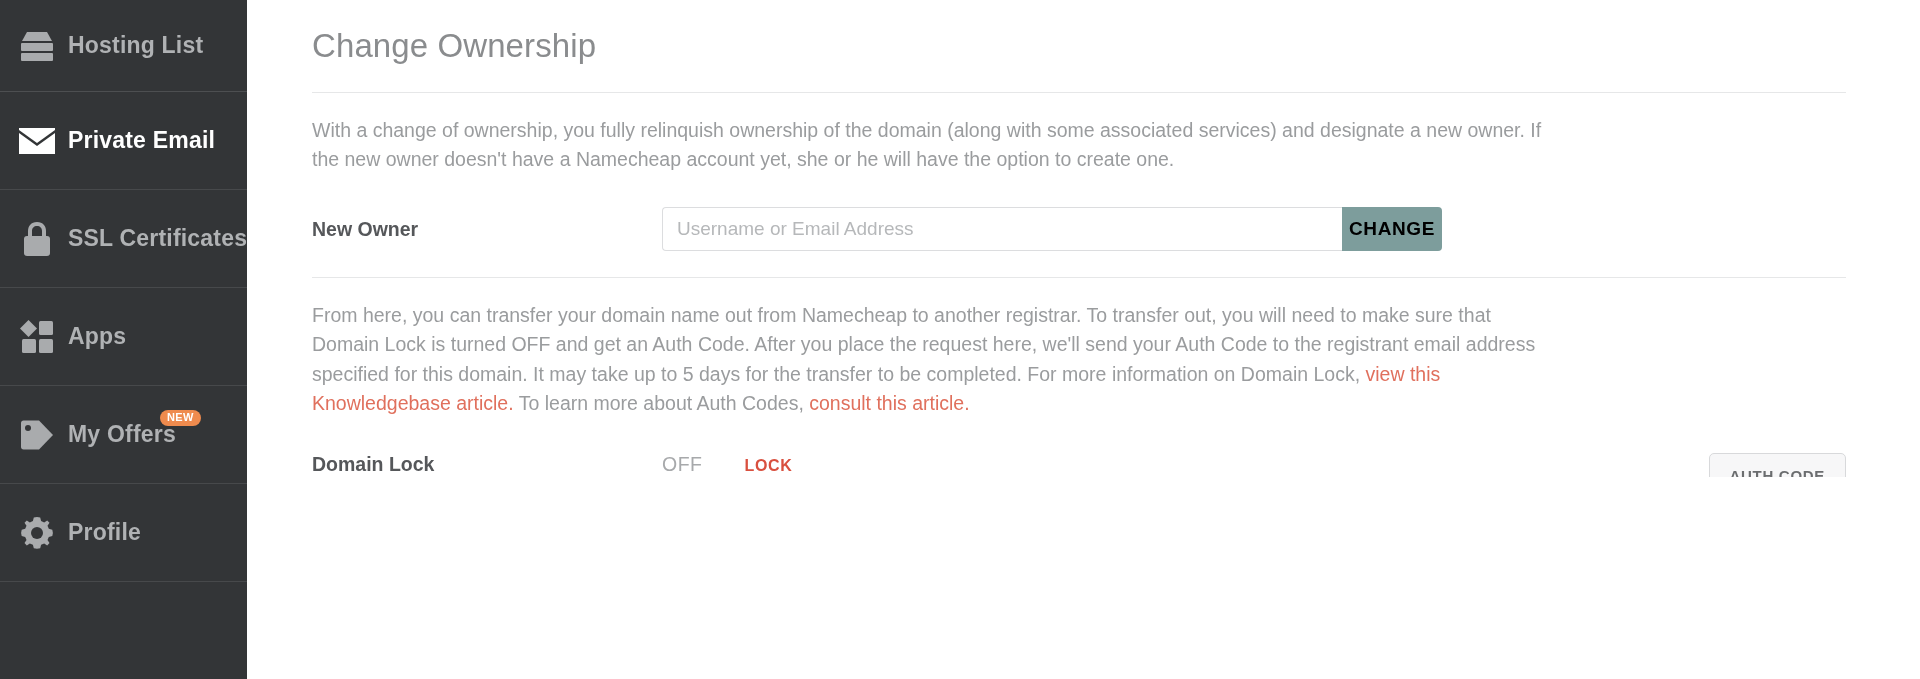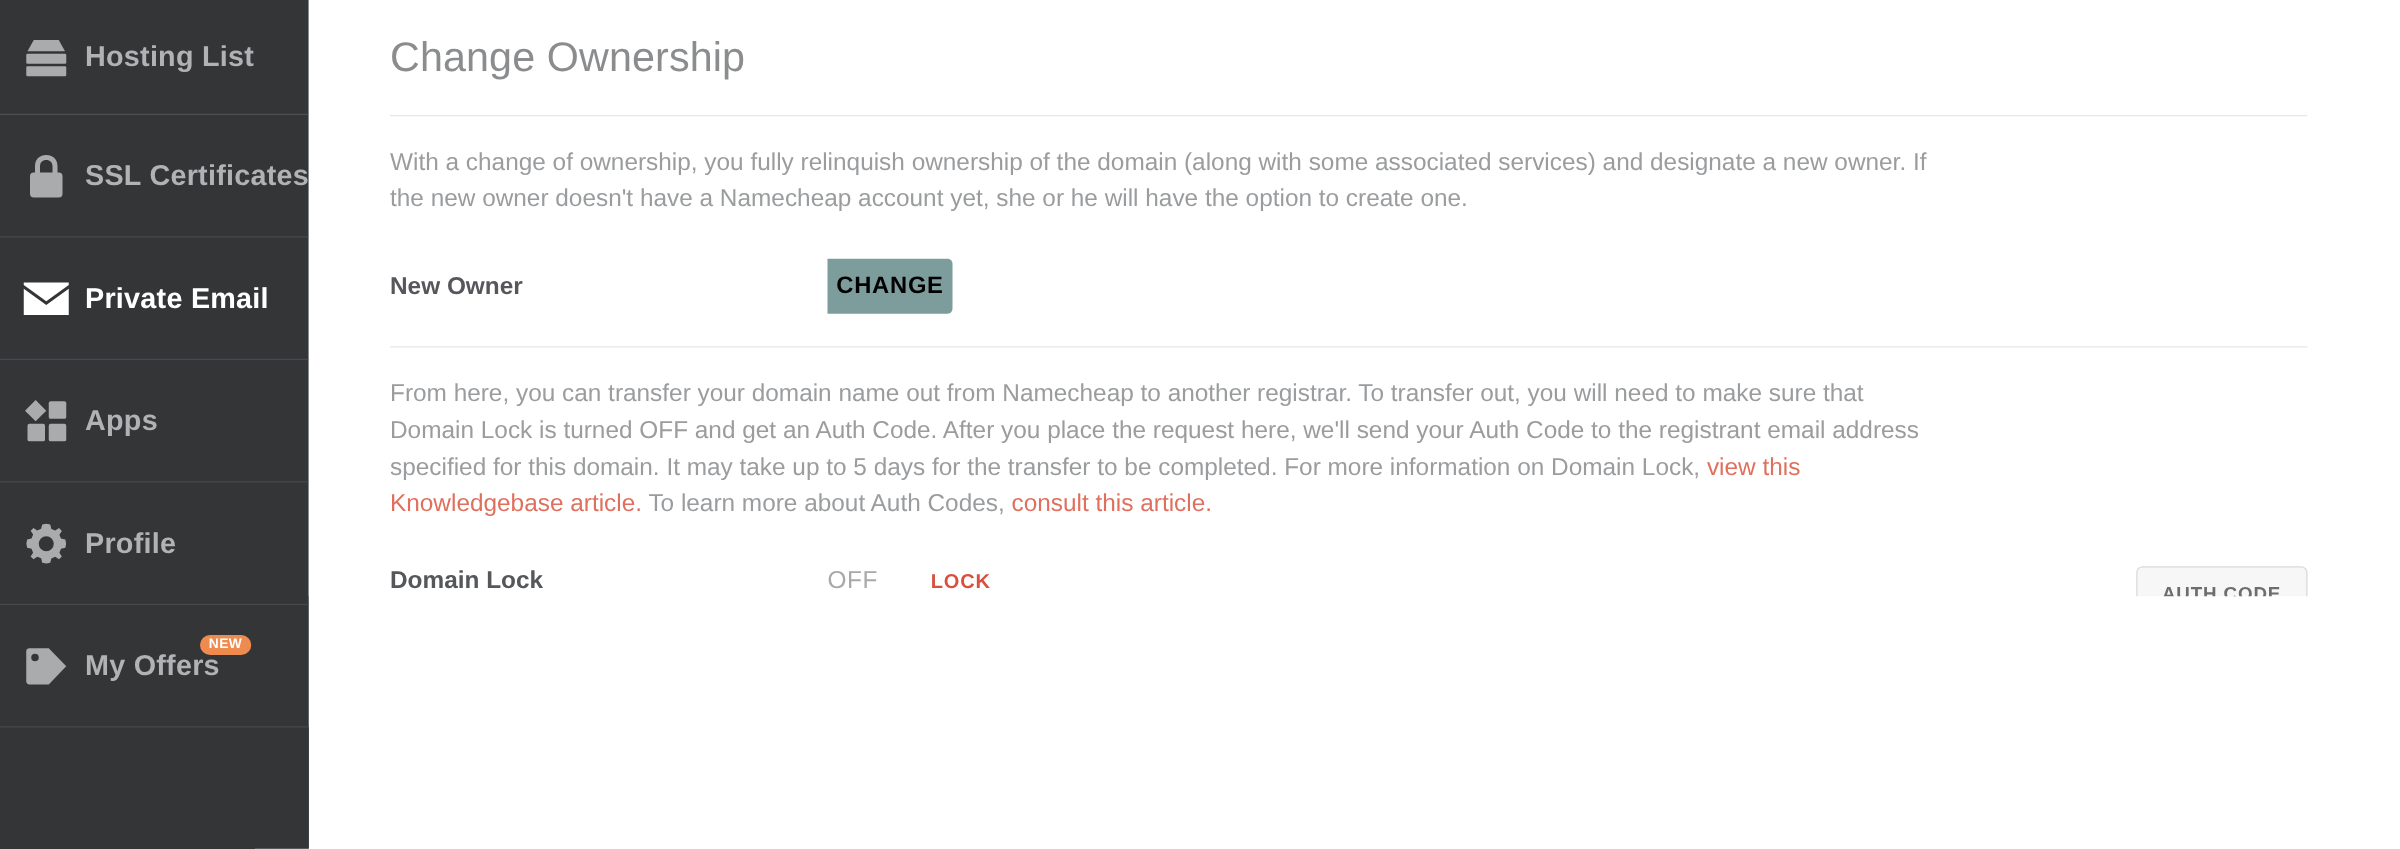--- a/index.html
+++ b/index.html
@@ -243,86 +243,87 @@
       <span class="nav-icon">
         <svg width="36" height="32" viewBox="0 0 36 32" fill="#a9abad">
           <path d="M8 2 L28 2 L33 11 L3 11 Z"></path>
           <rect x="2" y="13" width="32" height="8" rx="1"></rect>
           <rect x="2" y="23" width="32" height="8" rx="1"></rect>
         </svg>
       </span>
       <span class="nav-label">Hosting List</span>
     </div>
 
+    <div class="nav-item tall active">
+      <span class="nav-icon">
+        <svg width="38" height="28" viewBox="0 0 38 28" fill="#ffffff">
+          <path d="M1 3 L19 16 L37 3 L37 1 L1 1 Z"></path>
+          <path d="M1 6 L1 27 L37 27 L37 6 L19 19 Z"></path>
+        </svg>
+      </span>
+      <span class="nav-label">Private Email</span>
+    </div>
+
     <div class="nav-item tall">
       <span class="nav-icon">
         <svg width="30" height="36" viewBox="0 0 30 36" fill="#a9abad">
           <path d="M15 1 C9 1 6 5 6 10 L6 16 L10 16 L10 10 C10 7 12 5 15 5 C18 5 20 7 20 10 L20 16 L24 16 L24 10 C24 5 21 1 15 1 Z"></path>
           <rect x="2" y="15" width="26" height="20" rx="3"></rect>
         </svg>
       </span>
       <span class="nav-label">SSL Certificates</span>
-    </div>
-
-    <div class="nav-item tall active">
-      <span class="nav-icon">
-        <svg width="38" height="28" viewBox="0 0 38 28" fill="#ffffff">
-          <path d="M1 3 L19 16 L37 3 L37 1 L1 1 Z"></path>
-          <path d="M1 6 L1 27 L37 27 L37 6 L19 19 Z"></path>
-        </svg>
-      </span>
-      <span class="nav-label">Private Email</span>
     </div>
 
     <div class="nav-item tall">
       <span class="nav-icon">
         <svg width="34" height="34" viewBox="0 0 34 34" fill="#a9abad">
           <path d="M8.5 0 L17 8.5 L8.5 17 L0 8.5 Z"></path>
           <rect x="19" y="1" width="14" height="14" rx="1.5"></rect>
           <rect x="2" y="19" width="14" height="14" rx="1.5"></rect>
           <rect x="19" y="19" width="14" height="14" rx="1.5"></rect>
         </svg>
       </span>
       <span class="nav-label">Apps</span>
     </div>
 
     <div class="nav-item tall">
       <span class="nav-icon">
+        <svg width="36" height="32" viewBox="0 0 36 32" fill="#a9abad">
+          <path d="M2 4 C2 2.5 3 1.5 4.5 1.5 L20 1.5 L34 16 L20 30.5 L4.5 30.5 C3 30.5 2 29.5 2 28 Z"></path>
+          <circle cx="9" cy="9" r="3" fill="#333537"></circle>
+        </svg>
+      </span>
+      <span class="badge-new">NEW</span>
+      <span class="nav-label">My Offers</span>
+    </div>
+
+    <div class="nav-item tall">
+      <span class="nav-icon">
         <svg width="36" height="36" viewBox="0 0 36 36" fill="#a9abad">
           <path d="M18 2 l3.2 .6 .9 3.5 3.1 1.3 3-2 2.3 2.3 -2 3 1.3 3.1 3.5 .9 .6 3.2 -.6 3.2 -3.5 .9 -1.3 3.1 2 3 -2.3 2.3 -3-2 -3.1 1.3 -.9 3.5 -3.2 .6 -3.2-.6 -.9-3.5 -3.1-1.3 -3 2 -2.3-2.3 2-3 -1.3-3.1 -3.5-.9 -.6-3.2 .6-3.2 3.5-.9 1.3-3.1 -2-3 2.3-2.3 3 2 3.1-1.3 .9-3.5 Z"></path>
           <circle cx="18" cy="18" r="6" fill="#333537"></circle>
         </svg>
       </span>
       <span class="nav-label">Profile</span>
     </div>
 
-    <div class="nav-item tall">
-      <span class="nav-icon">
-        <svg width="36" height="32" viewBox="0 0 36 32" fill="#a9abad">
-          <path d="M2 4 C2 2.5 3 1.5 4.5 1.5 L20 1.5 L34 16 L20 30.5 L4.5 30.5 C3 30.5 2 29.5 2 28 Z"></path>
-          <circle cx="9" cy="9" r="3" fill="#333537"></circle>
-        </svg>
-      </span>
-      <span class="badge-new">NEW</span>
-      <span class="nav-label">My Offers</span>
-    </div>
-
     <div class="sidebar-filler"></div>
   </nav>
 
   <main class="main">
     <div class="content">
 
       <h1 class="section-title">Change Ownership</h1>
       <div class="rule"></div>
       <p class="para">With a change of ownership, you fully relinquish ownership of the domain (along with some associated services) and designate a new owner. If the new owner doesn't have a Namecheap account yet, she or he will have the option to create one.</p>
 
       <div class="field-row">
         <div class="field-label">New Owner</div>
         <div class="input-group">
+          <input class="text-input" type="text" placeholder="Username or Email Address" style="">
           <button class="btn-change">CHANGE</button>
         </div>
       </div>
 
       <div class="rule"></div>
 
       <p class="para"><span>From here, you can transfer your domain name out from Namecheap to another registrar. To transfer out, you will need to make sure that Domain Lock is turned OFF and get an Auth Code. After you place the request here, we'll send your Auth Code to the registrant email address specified for this domain. It may take up to 5 days for the transfer to be completed. For more information on Domain Lock, </span><a href="#">view this Knowledgebase article.</a><span> To learn more about Auth Codes, </span><a href="#">consult this article.</a></p>
 
       <div class="lock-row-outer">
         <div class="lock-label">Domain Lock</div>

